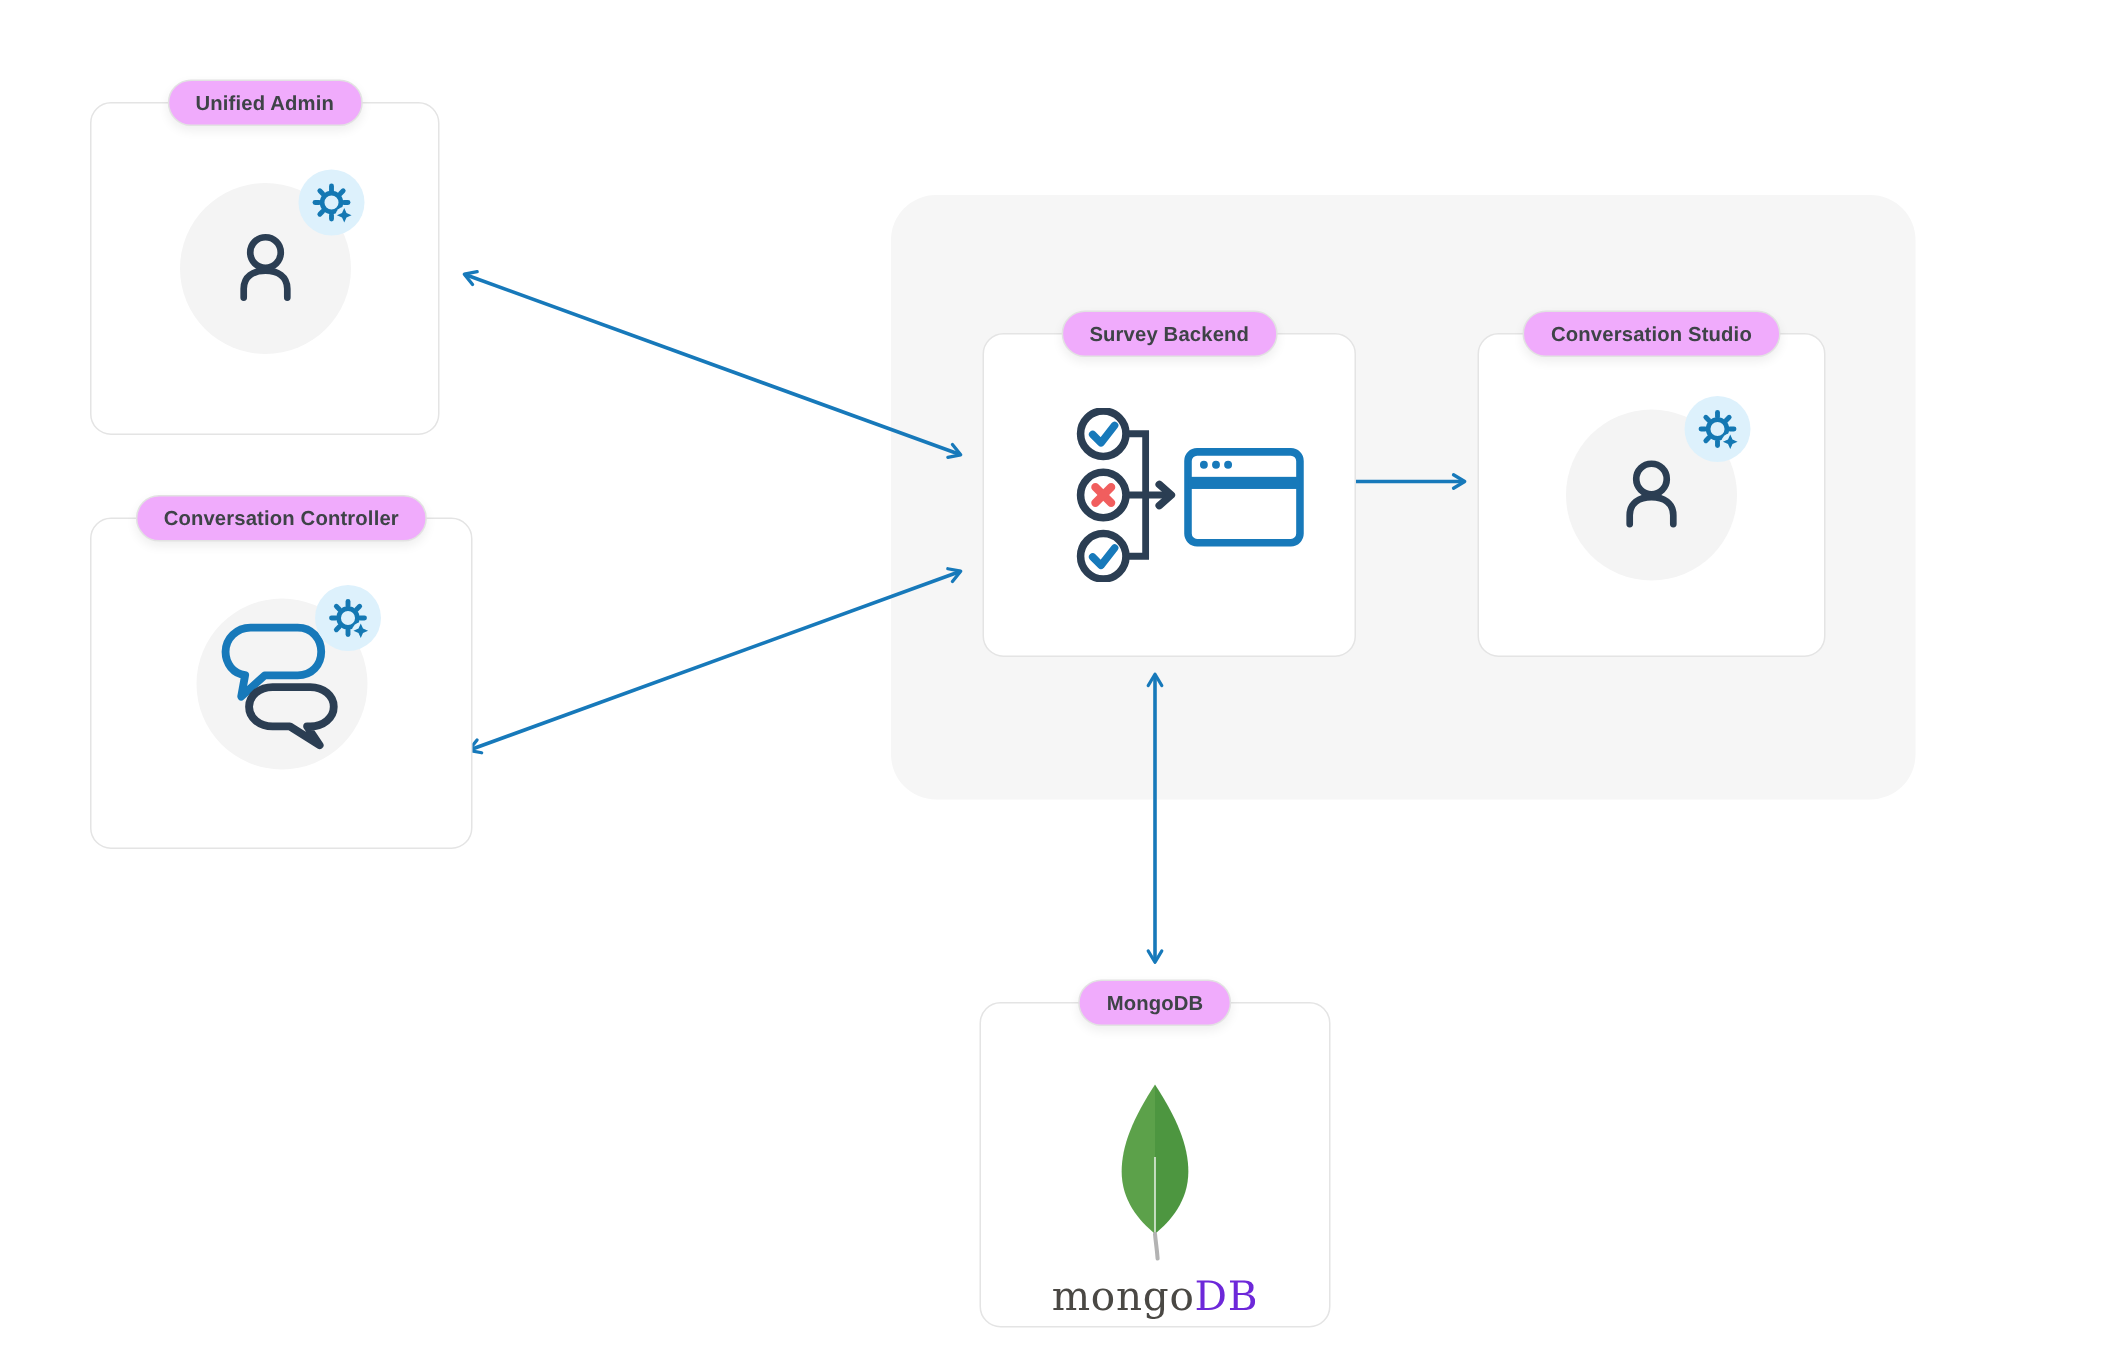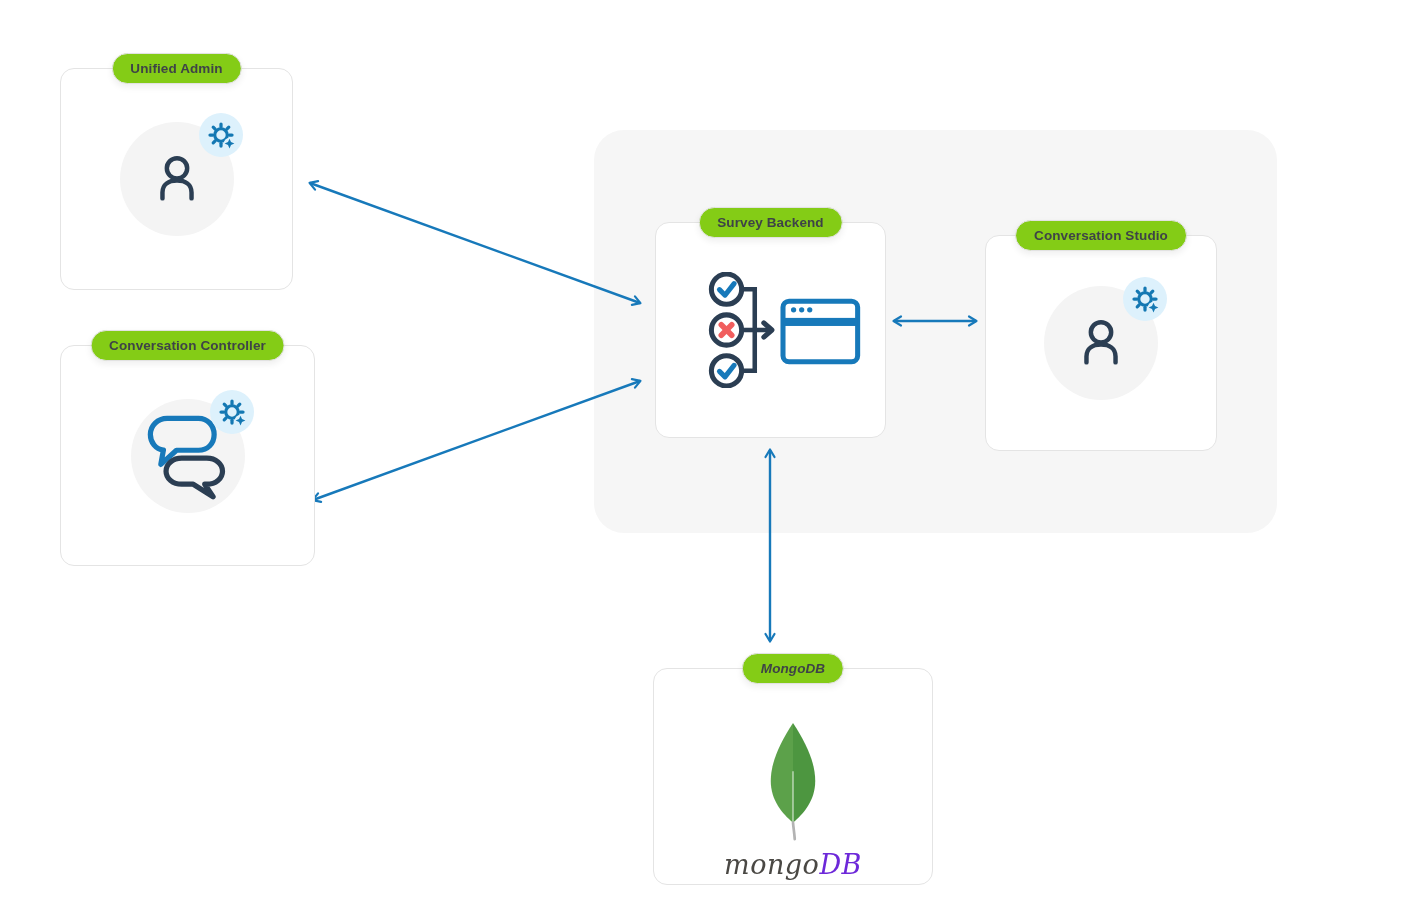--- a/index.html
+++ b/index.html
@@ -9,27 +9,27 @@
 
   .group-container { position:absolute; left:594px; top:130px; width:683px; height:403px;
                      background:#f6f6f6; border-radius:30px; z-index:0; }
 
   .arrow-layer { position:absolute; left:0; top:0; width:1404px; height:902px; z-index:1; pointer-events:none; }
 
   .node-card { position:absolute; background:#ffffff; border:1px solid #e4e4e4;
                border-radius:14px; z-index:2; display:flex; align-items:center; justify-content:center; }
   .card-unified-admin        { left:60px;  top:68px;  width:233px; height:222px; }
   .card-conversation-controller { left:60px; top:345px; width:255px; height:221px; }
-  .card-survey-backend       { left:655px; top:222px; width:231px; height:216px;padding-left:24px; }
-  .card-conversation-studio  { left:985px; top:222px; width:232px; height:216px;margin-top:13px; }
-  .card-mongodb              { left:653px; top:668px; width:280px; height:217px;
-                               flex-direction:column; justify-content:flex-start; padding-top:50px;font-style:italic; }
+  .card-survey-backend       { left:655px; top:222px; width:249px; height:216px;padding-left:24px; }
+  .card-conversation-studio  { left:985px; top:222px; width:232px; height:216px; }
+  .card-mongodb              { left:653px; top:668px; width:234px; height:217px;
+                               flex-direction:column; justify-content:flex-start; padding-top:50px; }
 
   .pill { position:absolute; top:-16px; left:50%; transform:translateX(-50%);
-          background:#84cc16; border:1px solid #e2e2e2; border-radius:999px;
+          background:#f0abfc; border:1px solid #e2e2e2; border-radius:999px;
           padding:7px 18px; font-size:13.5px; font-weight:bold; color:#3e4347;
           white-space:nowrap; box-shadow:0 3px 7px rgba(0,0,0,0.07); letter-spacing:.1px; }
 
   .avatar { position:relative; width:114px; height:114px; border-radius:50%;
             background:#f4f4f4; display:flex; align-items:center; justify-content:center; }
   .gear-badge { position:absolute; right:-9px; top:-9px; width:44px; height:44px;
                 border-radius:50%; background:#ddf1fc; display:flex; align-items:center; justify-content:center; }
 
   .wordmark { display:flex; margin-top:4px; font-family:"DejaVu Serif", serif;
               font-size:27px; letter-spacing:.5px; }

